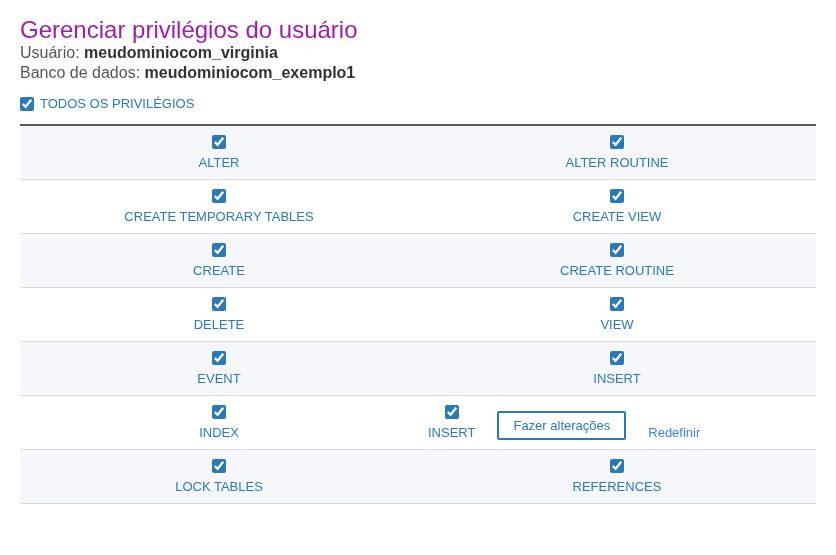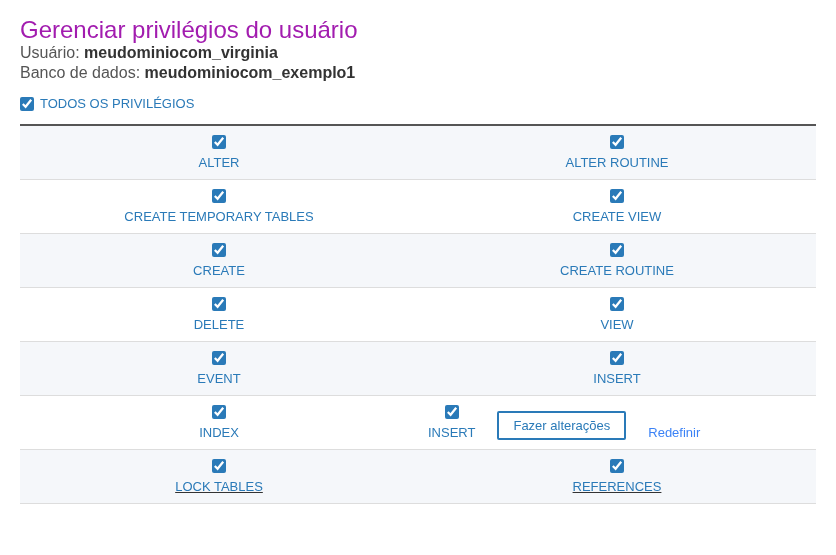--- a/index.html
+++ b/index.html
@@ -46,21 +46,20 @@
     }
     .privileges-grid {
       width: 100%;
       border-collapse: collapse;
     }
     .privileges-grid tr {
       border-bottom: 1px solid #ddd;
     }
     .privileges-grid tr:last-child {
       border-bottom: 1px solid #ddd;
-      text-decoration: underline;
     }
     .privileges-grid td {
       padding: 9px 10px;
       width: 50%;
       vertical-align: middle;
     }
     .privileges-grid tr:nth-child(odd) {
       background: #f5f7fa;
     }
     .privileges-grid tr:nth-child(even) {

